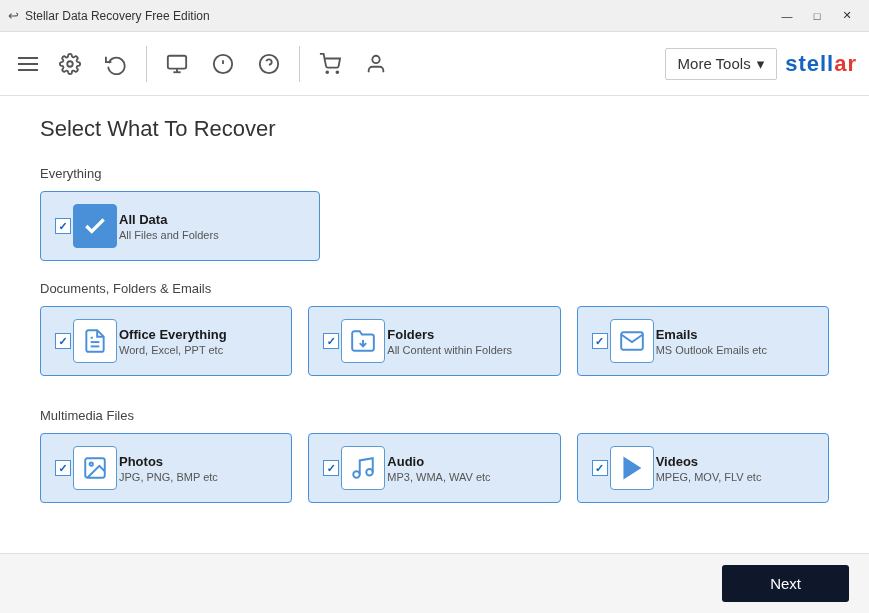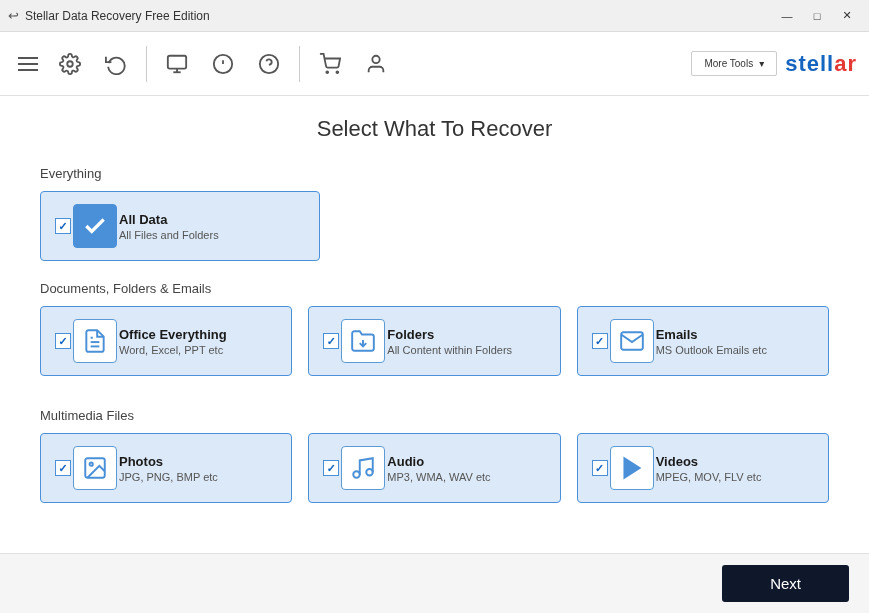--- a/index.html
+++ b/index.html
@@ -113,21 +113,21 @@
       margin: 0 4px;
     }
     .more-tools-btn {
       border: 1px solid #ccc;
       background: #fff;
       padding: 6px 12px;
       cursor: pointer;
       display: flex;
       align-items: center;
       gap: 6px;
-      font-size: 10px;
+      font-size: 15px;
       color: #333;
       border-radius: 2px;
     }
     .stellar-logo {
       font-size: 22px;
       font-weight: bold;
       color: #1565c0;
       letter-spacing: 1px;
     }
     .stellar-logo span { color: #e53935; }
@@ -136,21 +136,20 @@
     .main-content {
       flex: 1;
       background: #ffffff;
       padding: 20px 40px;
       overflow-y: auto;
     }
     .page-title {
       font-size: 22px;
       color: #333;
       font-weight: 400;
-      text-align: center;
       margin-bottom: 24px;
     }
 
     
     .section-label {
       font-size: 13px;
       color: #444;
       margin-bottom: 10px;
       font-weight: 500;
     }

